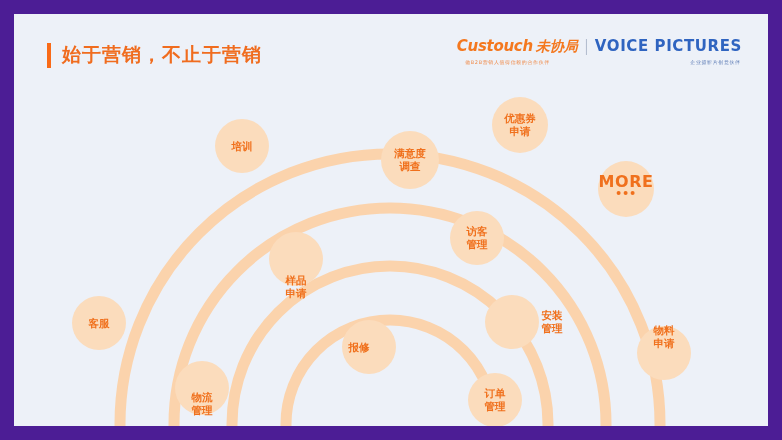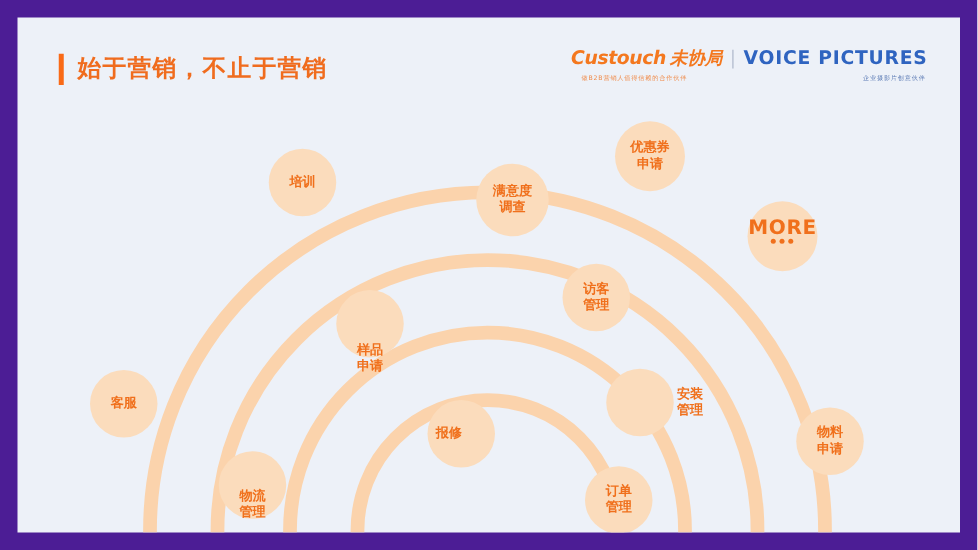--- a/index.html
+++ b/index.html
@@ -168,21 +168,21 @@
           <div class="bub-label" style="left: 228px; top: 132px;">培训</div>
           <div class="bub-label" style="left: 506px; top: 111px;">优惠券
 申请</div>
           <div class="bub-label more" style="left: 612px; top: 171px;">MORE<div class="more-dots"><i></i><i></i><i></i></div></div>
           <div class="bub-label" style="left: 188px; top: 390px;">物流
 管理</div>
           <div class="bub-label" style="left: 396px; top: 146px;">满意度
 调查</div>
           <div class="bub-label" style="left: 463px; top: 224px;">访客
 管理</div>
-          <div class="bub-label" style="left: 650px; top: 339px;">物料
+          <div class="bub-label" style="left: 650px; top: 323px;">物料
 申请</div>
           <div class="bub-label" style="left: 282px; top: 245px; margin-top: 28px;">样品
 申请</div>
           <div class="bub-label" style="left: 498px; top: 308px; margin-left: 40px;">安装
 管理</div>
           <div class="bub-label" style="left: 345px; top: 333px; text-align: right;">报修</div>
           <div class="bub-label" style="left: 481px; top: 386px;">订单
 管理</div>
         </div>
     </div>

